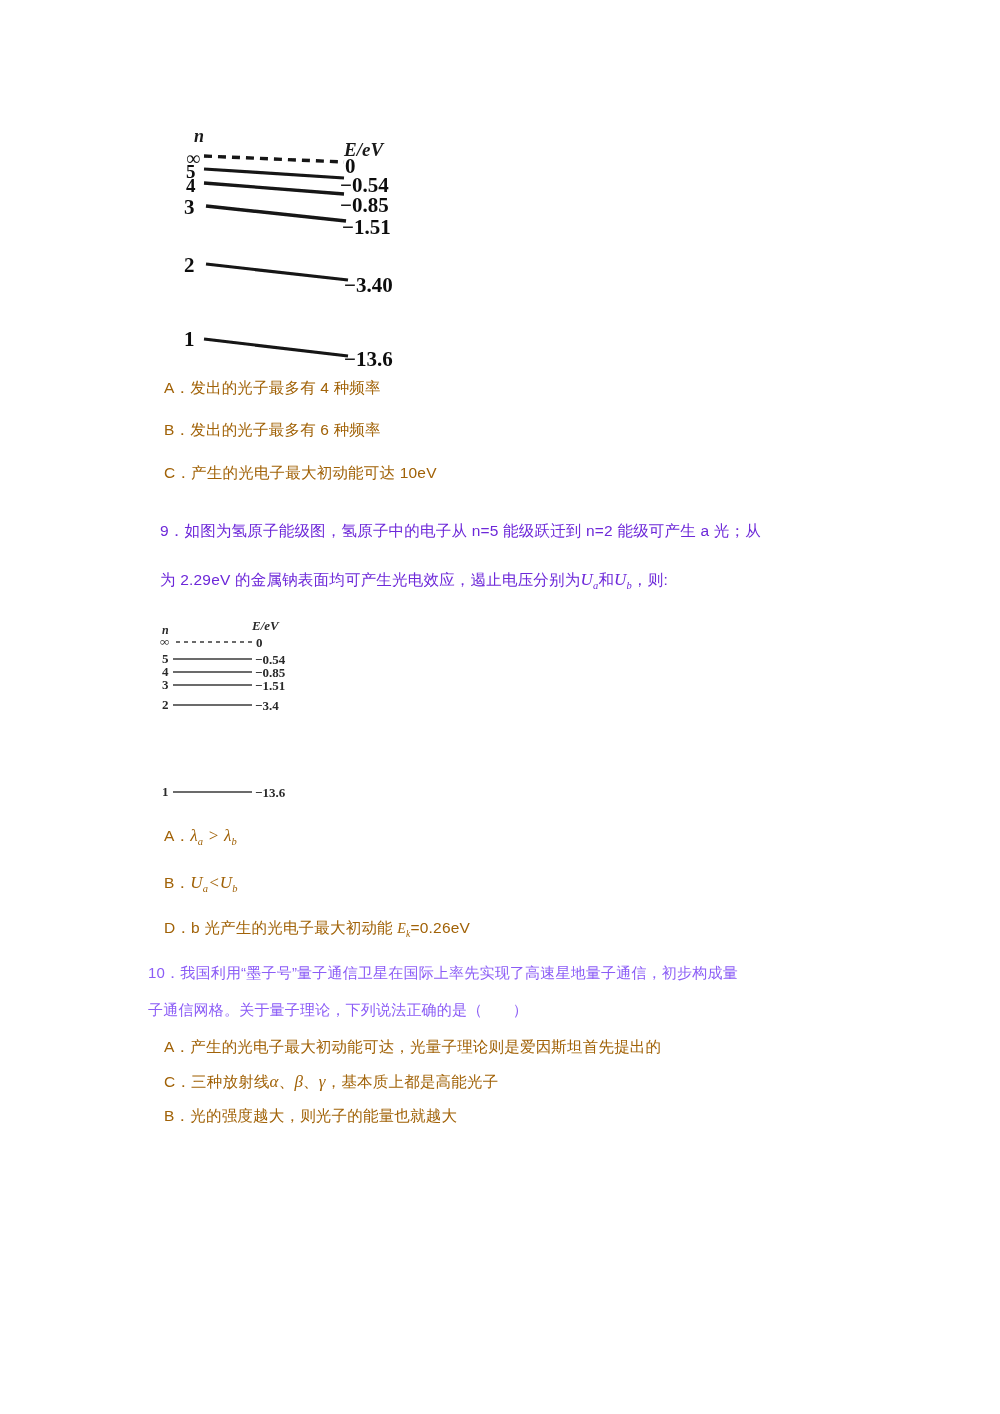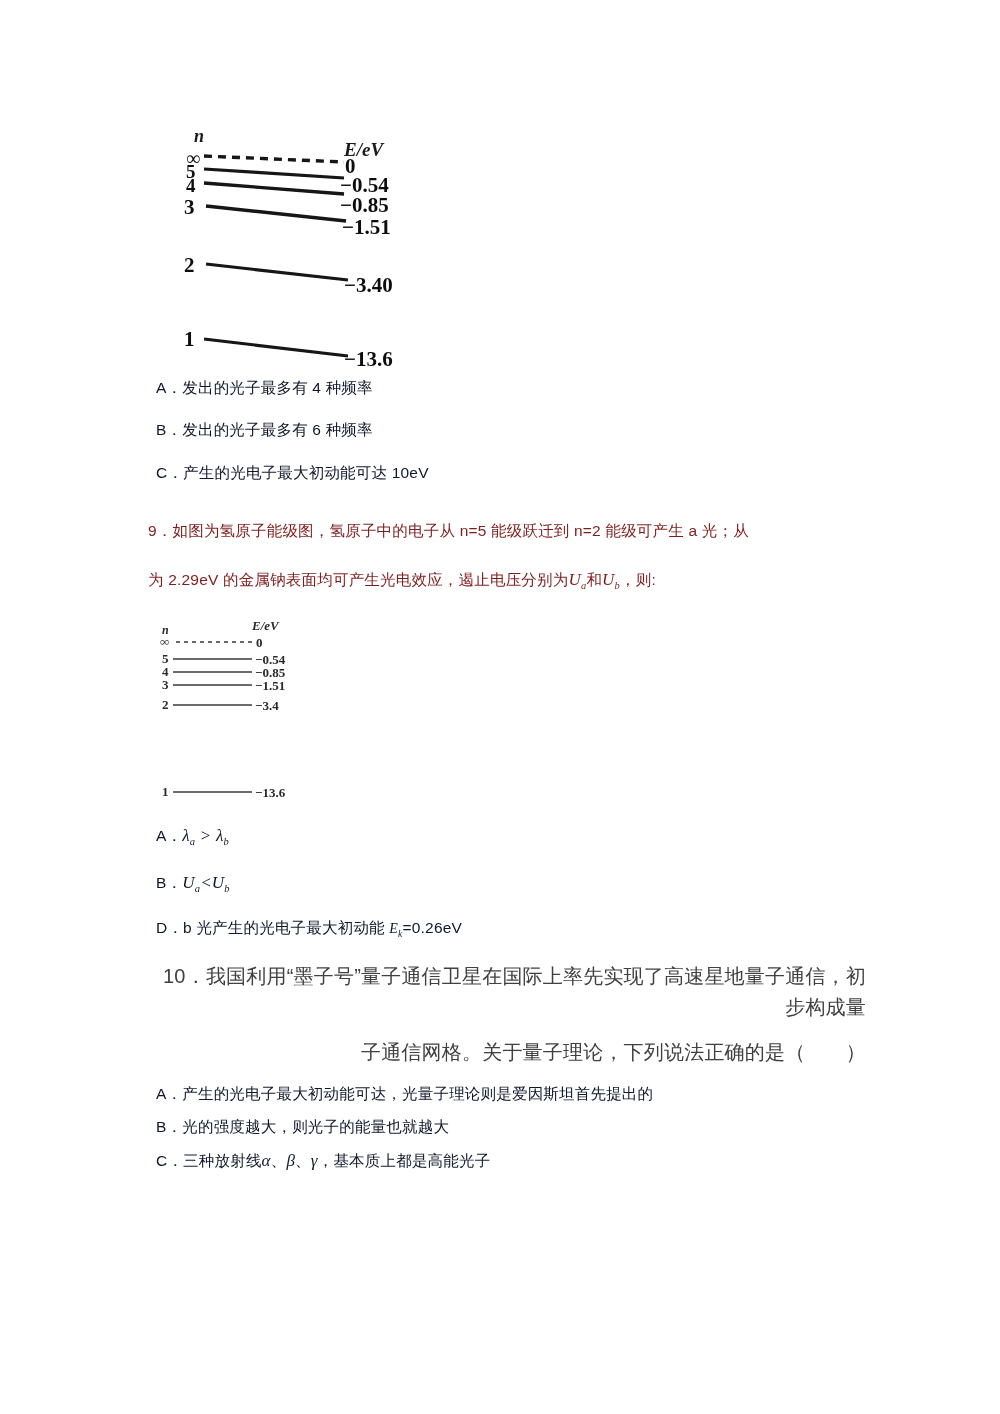--- a/index.html
+++ b/index.html
@@ -24,40 +24,39 @@
   }
   .content {
     position: absolute;
     left: 148px;
     top: 120px;
     width: 718px;
   }
 
   
   .para {
-    font-size: 20px;
+    font-size: 15px;
     line-height: 1.55;
-    color: #404040;
+    color: #8b5cf6;
     margin: 0 0 14px 0;
     letter-spacing: 0.2px;
-    text-align: right;
   }
   .opt {
     font-size: 15.5px;
     line-height: 1.5;
-    color: #0f172a;
-    margin: 0 0 19px 8px;
+    color: #a16207;
+    margin: 0 0 19px 16px;
     letter-spacing: 0.2px;
     white-space: nowrap;
   }
   .qline {
     font-size: 15.5px;
     line-height: 1.55;
-    color: #7f1d1d;
-    margin: 0 0 24px 0;
+    color: #6d28d9;
+    margin: 0 0 24px 12px;
     letter-spacing: 0.2px;
   }
   .opt.tight { margin-bottom: 10px; }
 
   .mathit {
     font-family: "Liberation Serif", "DejaVu Serif", serif;
     font-style: italic;
     font-size: 17px;
   }
   .mathit sub {
@@ -203,19 +202,19 @@
     <div class="opt tight">
       <span>D．b 光产生的光电子最大初动能 </span><span class="smallit"><span>E</span><sub>k</sub></span><span>=0.26eV</span>
     </div>
 
     <div class="spacer-b"></div>
 
     <div class="para">10．我国利用“墨子号”量子通信卫星在国际上率先实现了高速星地量子通信，初步构成量</div>
     <div class="para">子通信网格。关于量子理论，下列说法正确的是（　　）</div>
 
     <div class="opt tight">A．产生的光电子最大初动能可达，光量子理论则是爱因斯坦首先提出的</div>
-    <div class="opt tight">B．光的强度越大，则光子的能量也就越大</div>
     <div class="opt tight">
       <span>C．三种放射线</span><span class="greek">α</span><span>、</span><span class="greek">β</span><span>、</span><span class="greek">γ</span><span>，基本质上都是高能光子</span>
     </div>
+    <div class="opt tight">B．光的强度越大，则光子的能量也就越大</div>
 
   </div>
 </div>
 
 </body></html>

